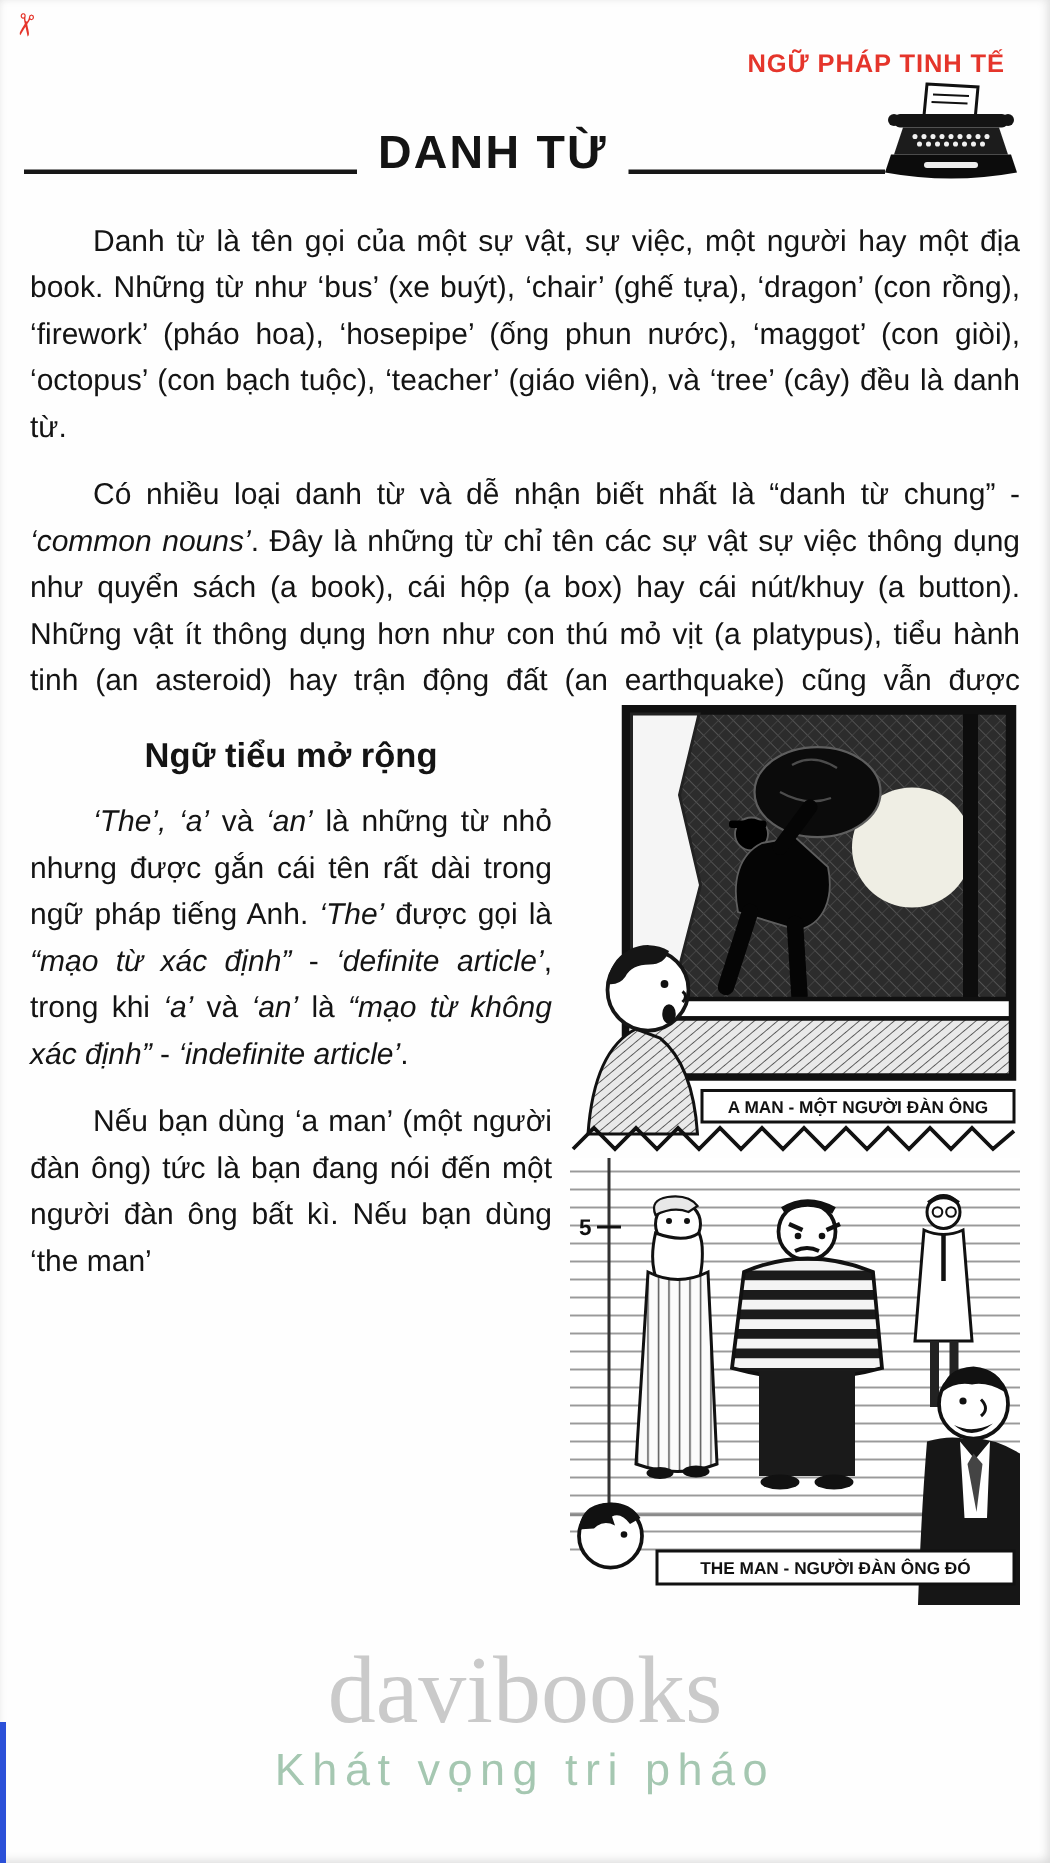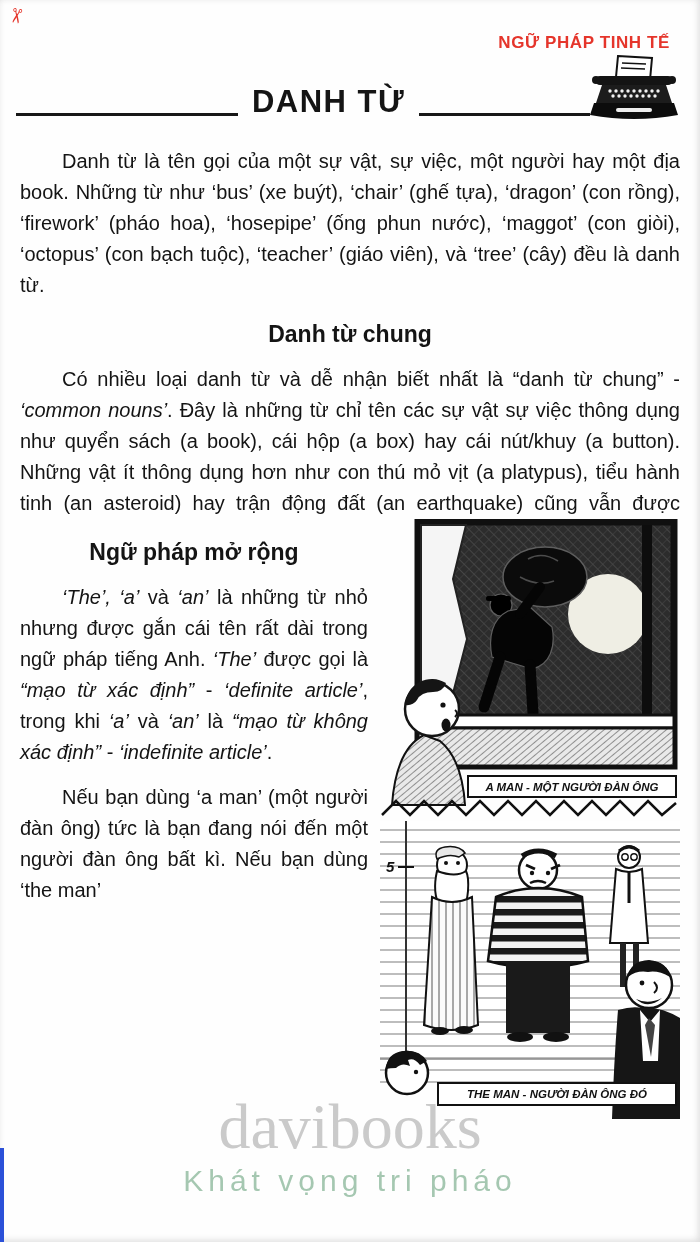--- a/index.html
+++ b/index.html
@@ -46,21 +46,21 @@
   p.joined { margin-bottom: 0; text-align-last: justify; -moz-text-align-last: justify; }
   p.cont { margin-top: 0; }
   h2.section {
     font-size: 23px; font-weight: bold; text-align: center;
     margin: 18px 0 14px 0;
   }
   .em-i { font-style: italic; }
   .em-b { font-weight: normal; }
   figure.illustration {
     float: right; width: 300px; height: 600px;
-    margin: 0 0 8px 12px; padding: 0; font-style: italic;
+    margin: 0 0 8px 12px; padding: 0;
   }
   figure.illustration svg text {
     font-family: "Liberation Sans", sans-serif; fill: #111;
   }
   .watermark {
     position: absolute; top: 1092px; left: 0; width: 700px;
     text-align: center; pointer-events: none; z-index: 6;
   }
   .wm-brand {
     font-family: "Liberation Serif", serif;
@@ -123,21 +123,20 @@
   <div class="title-row">
     <span class="title-rule rule-l"></span>
     <h1 class="title">DANH TỪ</h1>
     <span class="title-rule rule-r"></span>
   </div>
 
   <div class="content">
 
     <p class="para indent"><span>Danh từ là tên gọi của một sự vật, sự việc, một người hay một địa book. Những từ như ‘bus’ (xe buýt), ‘chair’ (ghế tựa), ‘dragon’ (con rồng), ‘firework’ (pháo hoa), ‘hosepipe’ (ống phun nước), ‘maggot’ (con giòi), ‘octopus’ (con bạch tuộc), ‘teacher’ (giáo viên), và ‘tree’ (cây) đều là danh từ.</span></p>
 
-    <h2 class="section">Danh từ chung</h2>
 
     <p class="para indent joined"><span>Có nhiều loại danh từ và dễ nhận biết nhất là “danh từ chung” - </span><span class="em-i">‘common nouns’</span><span>. Đây là những từ chỉ tên các sự vật sự việc thông dụng như quyển sách (a book), cái hộp (a box) hay cái nút/khuy (a button). Những vật ít thông dụng hơn như con thú mỏ vịt (a platypus), tiểu hành tinh (an asteroid) hay trận động đất (an earthquake) cũng vẫn được</span></p>
 
     <figure class="illustration">
       <svg viewBox="0 0 300 600" width="300" height="600">
         <defs>
           <pattern id="xhatch" width="7" height="7" patternUnits="userSpaceOnUse" patternTransform="rotate(45)">
             <rect width="7" height="7" fill="#2c2c2c"></rect>
             <line x1="0" y1="0" x2="7" y2="0" stroke="#565656" stroke-width="1.2"></line>
             <line x1="0" y1="0" x2="0" y2="7" stroke="#474747" stroke-width="1"></line>
@@ -257,21 +256,21 @@
         </g>
 
         <g>
           <rect x="58" y="564" width="238" height="22" fill="#fff" stroke="#111" stroke-width="2"></rect>
           <text x="177" y="579" text-anchor="middle" font-size="11.5" font-weight="bold">THE MAN - NGƯỜI ĐÀN ÔNG ĐÓ</text>
         </g>
       </svg>
     </figure>
 
 
-    <h2 class="section">Ngữ pháp mở rộng</h2>
+    <h2 class="section">Ngữ tiểu mở rộng</h2>
 
     <p class="para indent"><span class="em-i">‘The’, ‘a’</span><span> và </span><span class="em-i">‘an’</span><span> là những từ nhỏ nhưng được gắn cái tên rất dài trong ngữ pháp tiếng Anh. </span><span class="em-i">‘The’</span><span> được gọi là </span><span class="em-i em-b">“mạo từ xác định”</span><span> - </span><span class="em-i">‘definite article’</span><span>, trong khi </span><span class="em-i">‘a’</span><span> và </span><span class="em-i">‘an’</span><span> là </span><span class="em-i em-b">“mạo từ không xác định”</span><span> - </span><span class="em-i">‘indefinite article’</span><span>.</span></p>
 
     <p class="para indent"><span>Nếu bạn dùng ‘a man’ (một người đàn ông) tức là bạn đang nói đến một người đàn ông bất kì. Nếu bạn dùng ‘the man’</span></p>
 
   </div>
 
   <div class="watermark">
     <div class="wm-brand">davibooks</div>
     <div class="wm-slogan">Khát vọng tri pháo</div>

